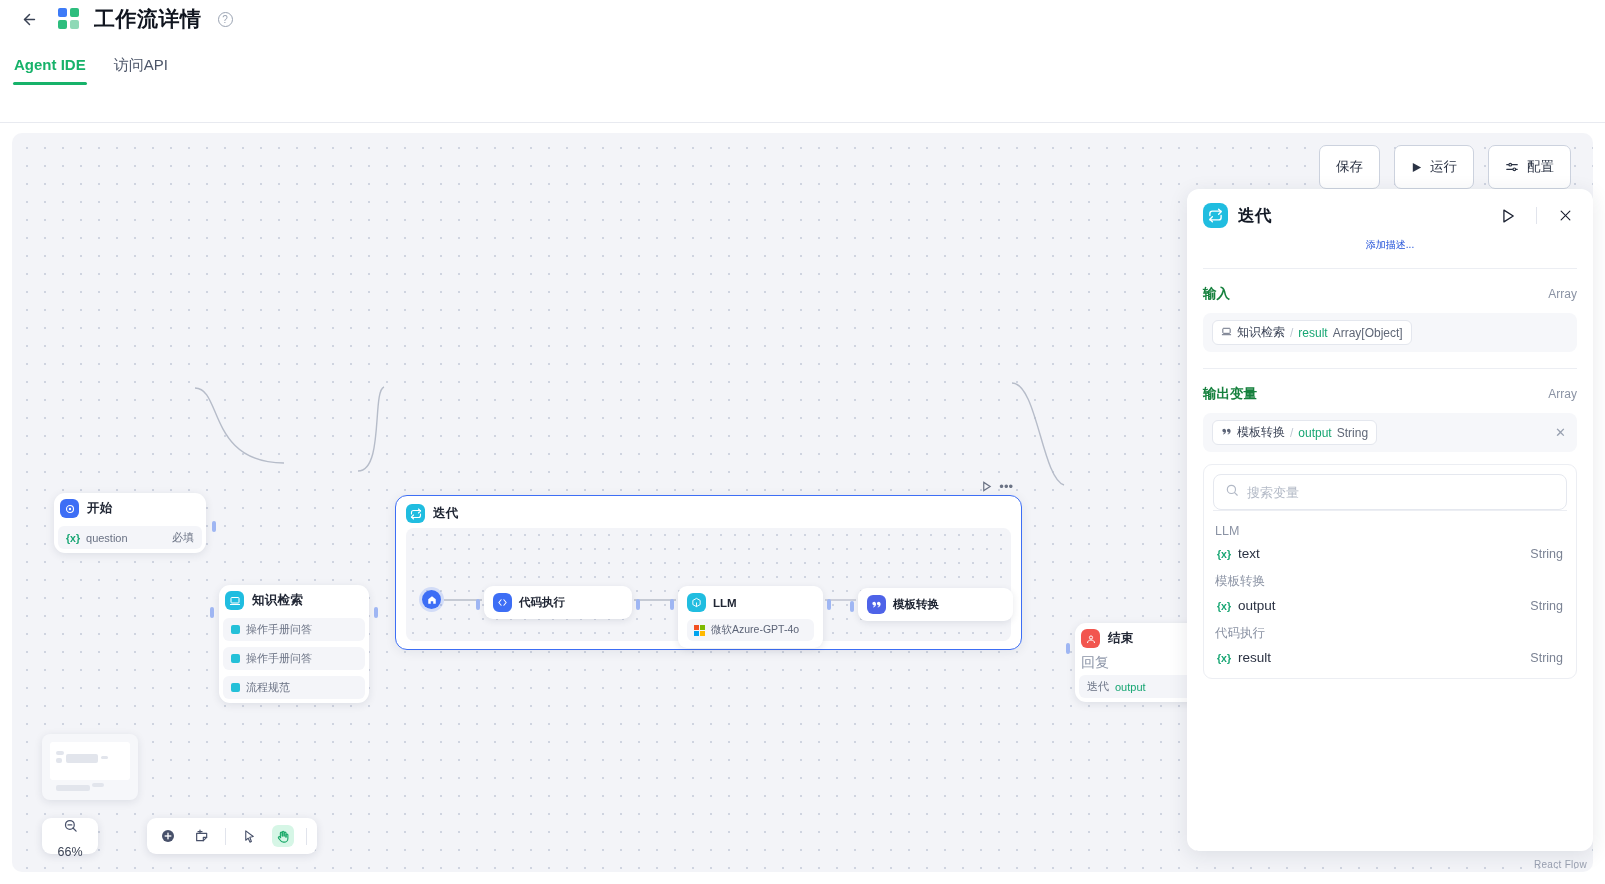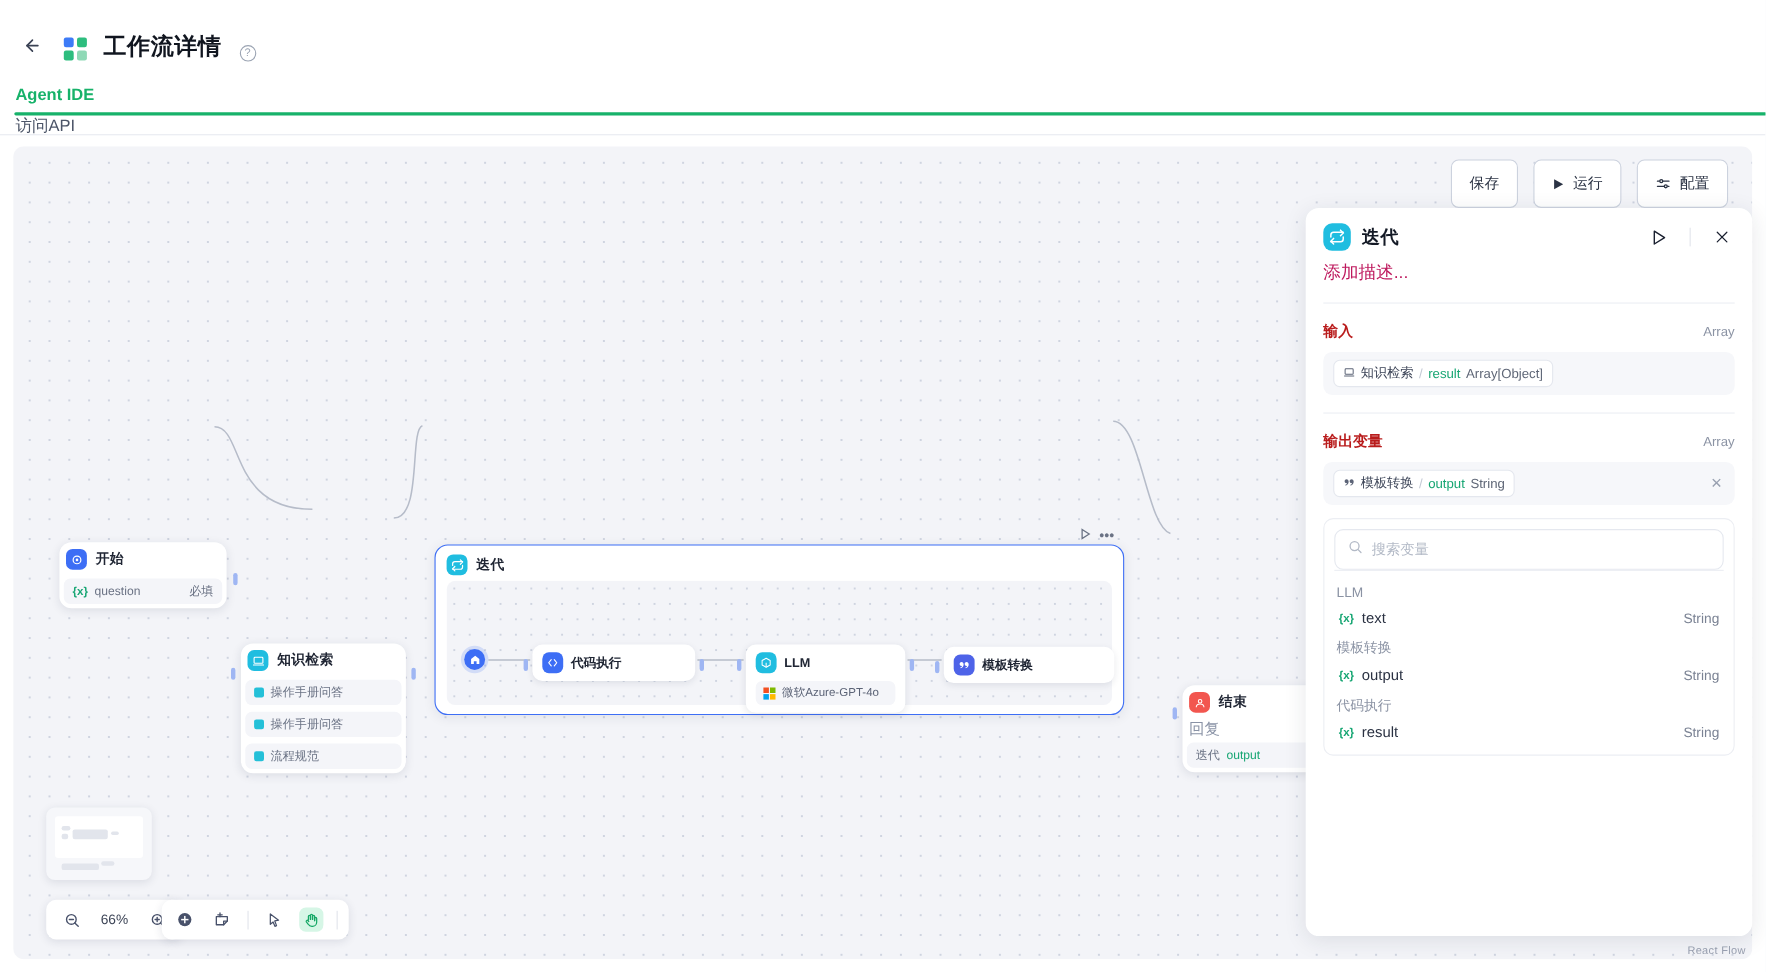--- a/index.html
+++ b/index.html
@@ -7,41 +7,41 @@
     width: 1605px; height: 884px;
     font-family: "Liberation Sans", "DejaVu Sans", sans-serif;
     background: #ffffff;
     overflow: hidden;
     color: #1f2430;
   }
   #root { position: relative; width: 1605px; height: 884px; }
 
   
   .header { position: absolute; top: 0; left: 0; width: 1605px; height: 123px; background: #fff; }
-  .hdr-row { display: flex; align-items: flex-end; gap: 14px; padding: 26px 0 0 14px; }
+  .hdr-row { display: flex; align-items: center; gap: 14px; padding: 4px 0 0 14px; }
   .back-btn {
     width: 30px; height: 30px; border-radius: 7px;
     display: flex; align-items: center; justify-content: center;
     cursor: pointer; color: #3a4254;
   }
   .app-glyph { width: 22px; height: 22px; position: relative; flex: none; }
   .app-glyph i { position: absolute; display: block; border-radius: 2px; }
   .app-glyph i:nth-child(1) { left: 0; top: 0; width: 9px; height: 9px; background: #3d7bf7; }
   .app-glyph i:nth-child(2) { left: 12px; top: 0; width: 9px; height: 9px; background: #2dbd7e; }
   .app-glyph i:nth-child(3) { left: 0; top: 12px; width: 9px; height: 9px; background: #2dbd7e; }
   .app-glyph i:nth-child(4) { left: 12px; top: 12px; width: 9px; height: 9px; background: #8fd9b6; }
   .page-title { font-size: 21px; font-weight: 700; letter-spacing: .5px; color: #10151f; }
   .help-icon {
     width: 15px; height: 15px; border: 1.3px solid #9aa3b2; border-radius: 50%;
     font-size: 10px; line-height: 13px; text-align: center; color: #9aa3b2;
     margin-left: 2px; cursor: pointer;
   }
   .subtitle { font-size: 12.5px; color: #5d6679; padding: 10px 0 0 14px; letter-spacing: .2px; }
 
-  .tabs { display: flex; padding: 22px 0 0 14px; flex-direction: column; }
+  .tabs { display: flex; gap: 28px; padding: 22px 0 0 14px; }
   .tab { font-size: 15px; color: #4c5568; padding-bottom: 10px; cursor: pointer; position: relative; }
   .tab.active { color: #17b26a; font-weight: 700; }
   .tab.active:after {
     content: ""; position: absolute; left: -1px; right: -1px; bottom: 0;
     height: 3px; background: #17b26a; border-radius: 2px;
   }
   .hdr-sep { position: absolute; left: 0; top: 122px; width: 1605px; height: 1px; background: #e8eaf0; }
 
   
   .canvas {
@@ -145,44 +145,44 @@
     background: #f6f7fa; border-radius: 8px; box-shadow: 0 2px 8px rgba(30,40,70,.10);
     overflow: hidden;
   }
   .minimap .mm-white { position: absolute; left: 8px; top: 8px; width: 80px; height: 38px; background: #fff; border-radius: 3px; }
   .minimap .mb { position: absolute; background: #e2e5ec; border-radius: 2px; }
   .zoombar, .toolbar2 {
     position: absolute; bottom: 18px; height: 36px; background: #fff;
     border-radius: 9px; box-shadow: 0 2px 9px rgba(30,40,70,.12);
     display: flex; align-items: center;
   }
-  .zoombar { left: 30px; padding: 0 12px; gap: 12px; }
+  .zoombar { left: 30px; padding: 0 12px; gap: 12px; flex-direction: column; }
   .zoomtxt { font-size: 12.5px; color: #3a4254; min-width: 32px; text-align: center; }
   .toolbar2 { left: 135px; padding: 0 10px; gap: 12px; }
   .tb-ic { width: 22px; height: 22px; display: flex; align-items: center; justify-content: center; color: #4a5costly; color: #48516a; cursor: pointer; border-radius: 6px; }
   .tb-ic.active { background: #d6f6e6; color: #15a866; }
   .vbar { width: 1px; height: 17px; background: #e1e4ec; }
 
   
   .panel {
     position: absolute; right: 12px; top: 189px; width: 406px; height: 662px;
     background: #fff; border-radius: 12px; box-shadow: 0 4px 20px rgba(25,35,60,.10);
     display: flex; flex-direction: column;
   }
   .p-head { display: flex; align-items: center; padding: 14px 16px 0 16px; gap: 10px; }
   .p-ic { width: 25px; height: 25px; border-radius: 8px; background: #20bde0;
           display: flex; align-items: center; justify-content: center; color: #fff; flex: none; }
   .p-title { font-size: 16.5px; font-weight: 700; color: #141a26; letter-spacing: .5px; }
   .p-head .spacer { flex: 1; }
   .p-act { width: 24px; height: 24px; display: flex; align-items: center; justify-content: center;
            color: #1a2030; cursor: pointer; border-radius: 5px; }
-  .p-desc { font-size: 16px; color: #be185d; padding: 10px 16px 0; cursor: text; }
+  .p-desc { font-size: 10px; color: #1d4ed8; padding: 10px 16px 0; cursor: text; text-align: center; }
   .p-divider { height: 1px; background: #eceef3; margin: 16px 16px 0; }
   .sec-head { display: flex; justify-content: space-between; align-items: baseline; padding: 16px 16px 0; }
-  .sec-title { font-size: 13.5px; font-weight: 700; color: #b91c1c; }
+  .sec-title { font-size: 13.5px; font-weight: 700; color: #15803d; }
   .sec-type { font-size: 12px; color: #8b93a4; }
   .field {
     margin: 10px 16px 0; background: #f6f7fa; border-radius: 8px;
     padding: 7px 9px; display: flex; align-items: center;
   }
   .chip {
     display: inline-flex; align-items: center; gap: 5px; background: #fff;
     border: 1px solid #e4e7ee; border-radius: 6px; padding: 3px 8px; font-size: 12px;
   }
   .chip .src { color: #3c4457; }

